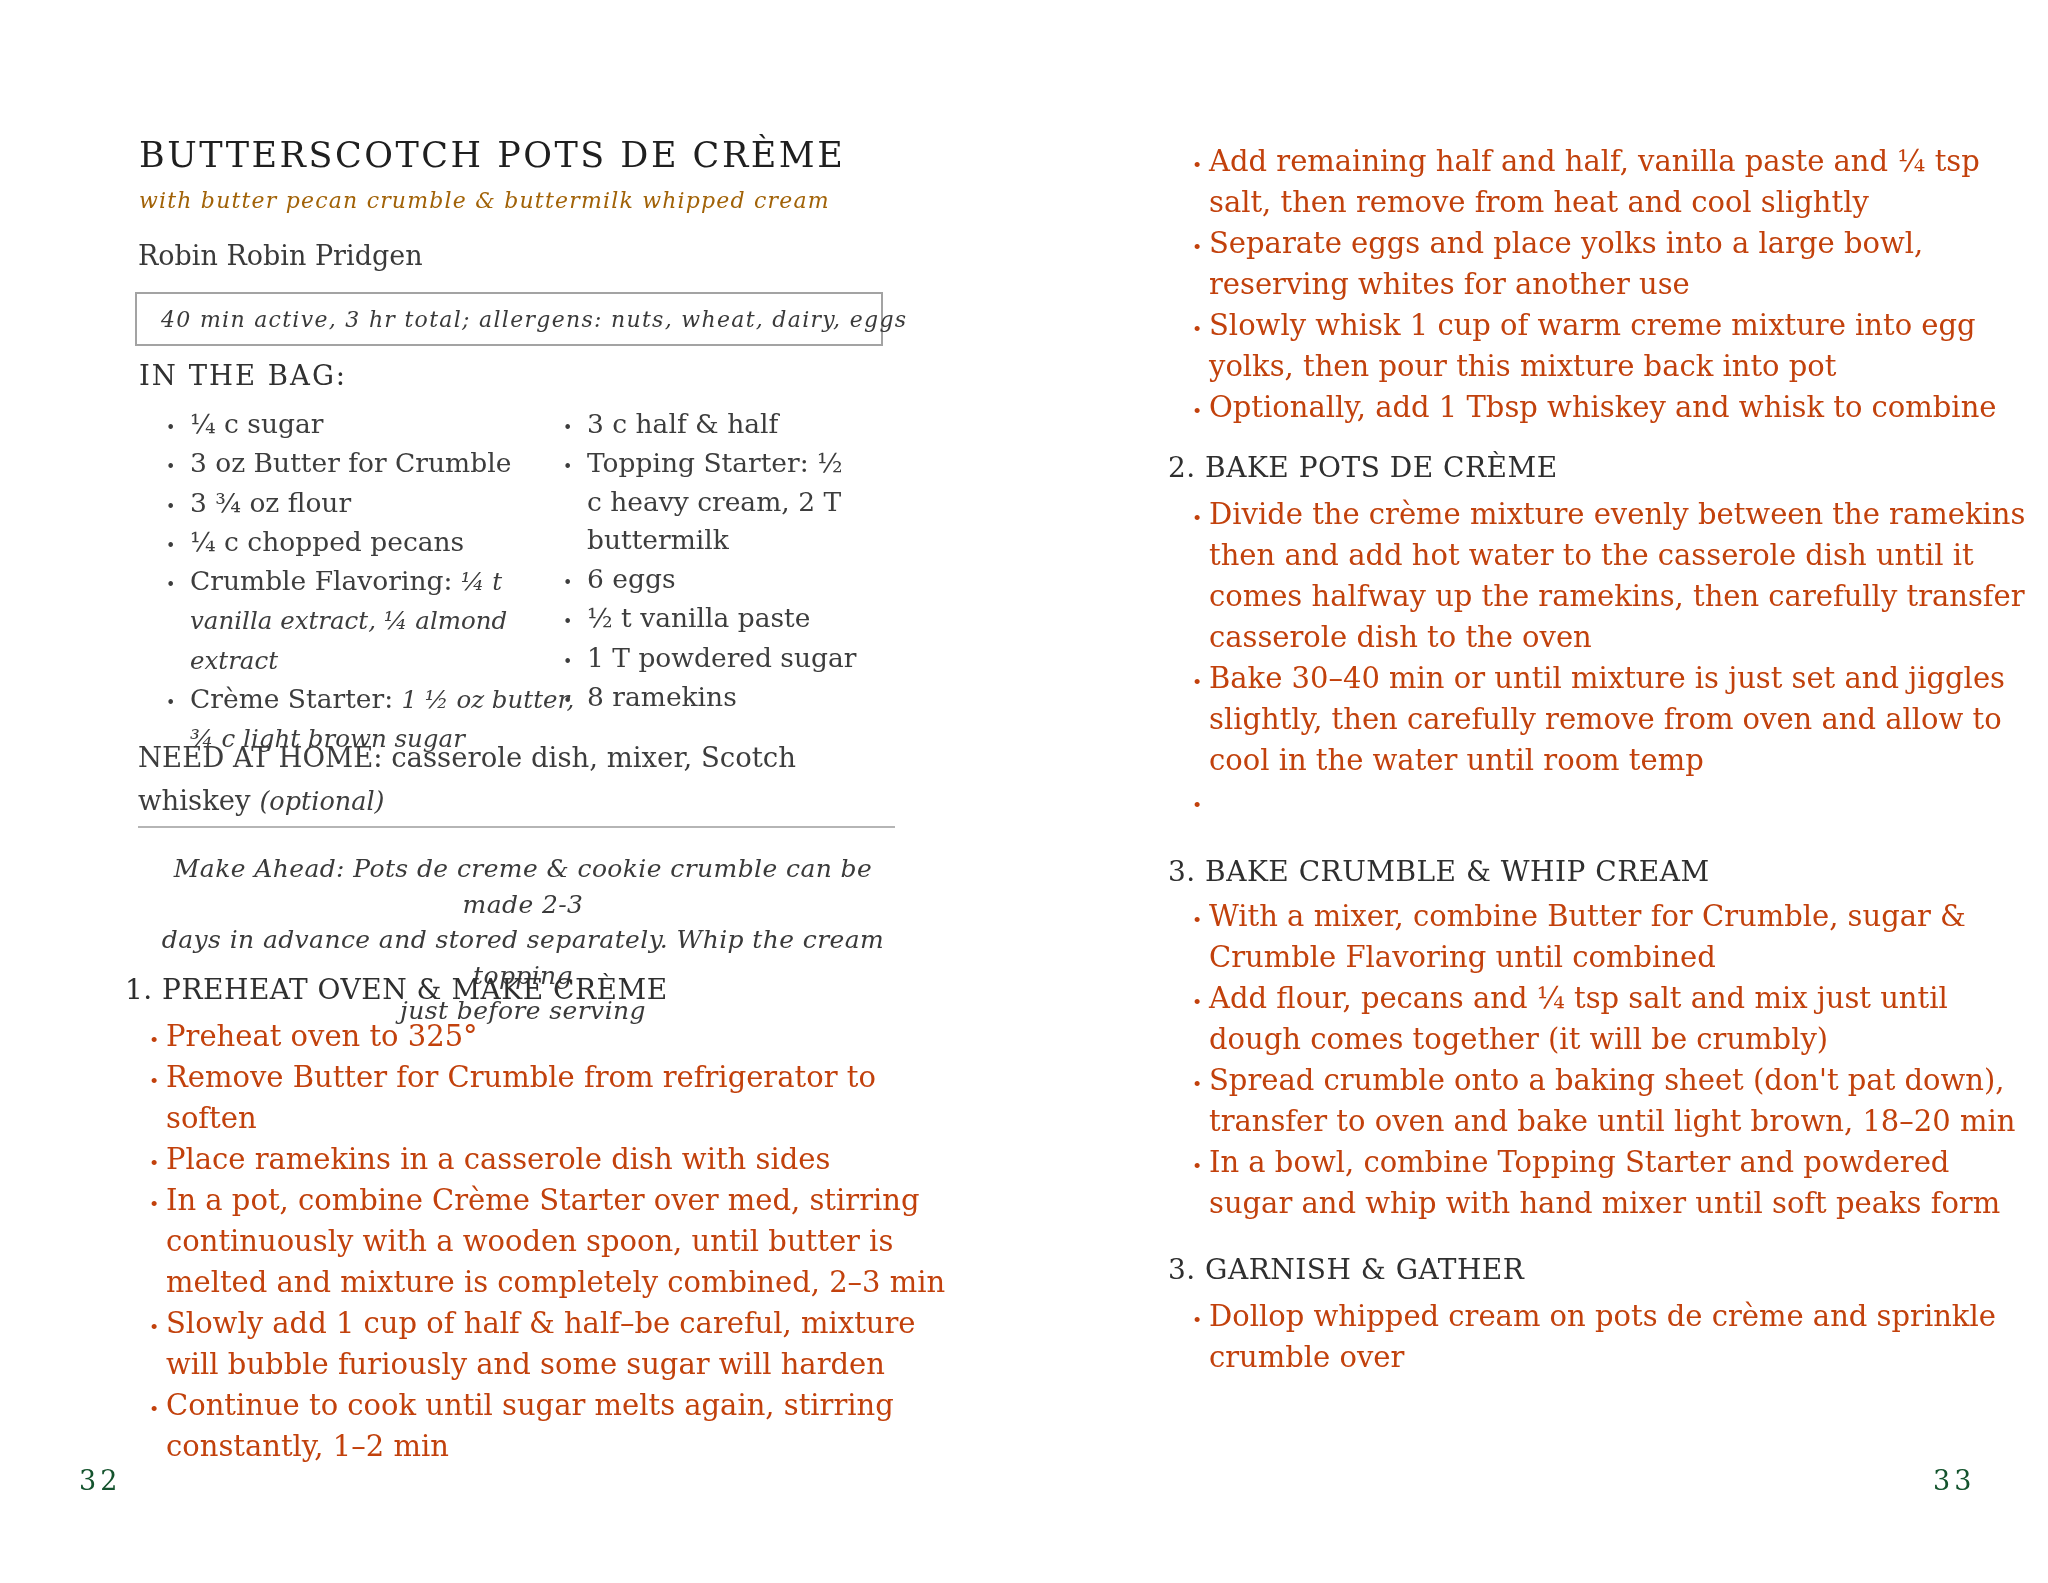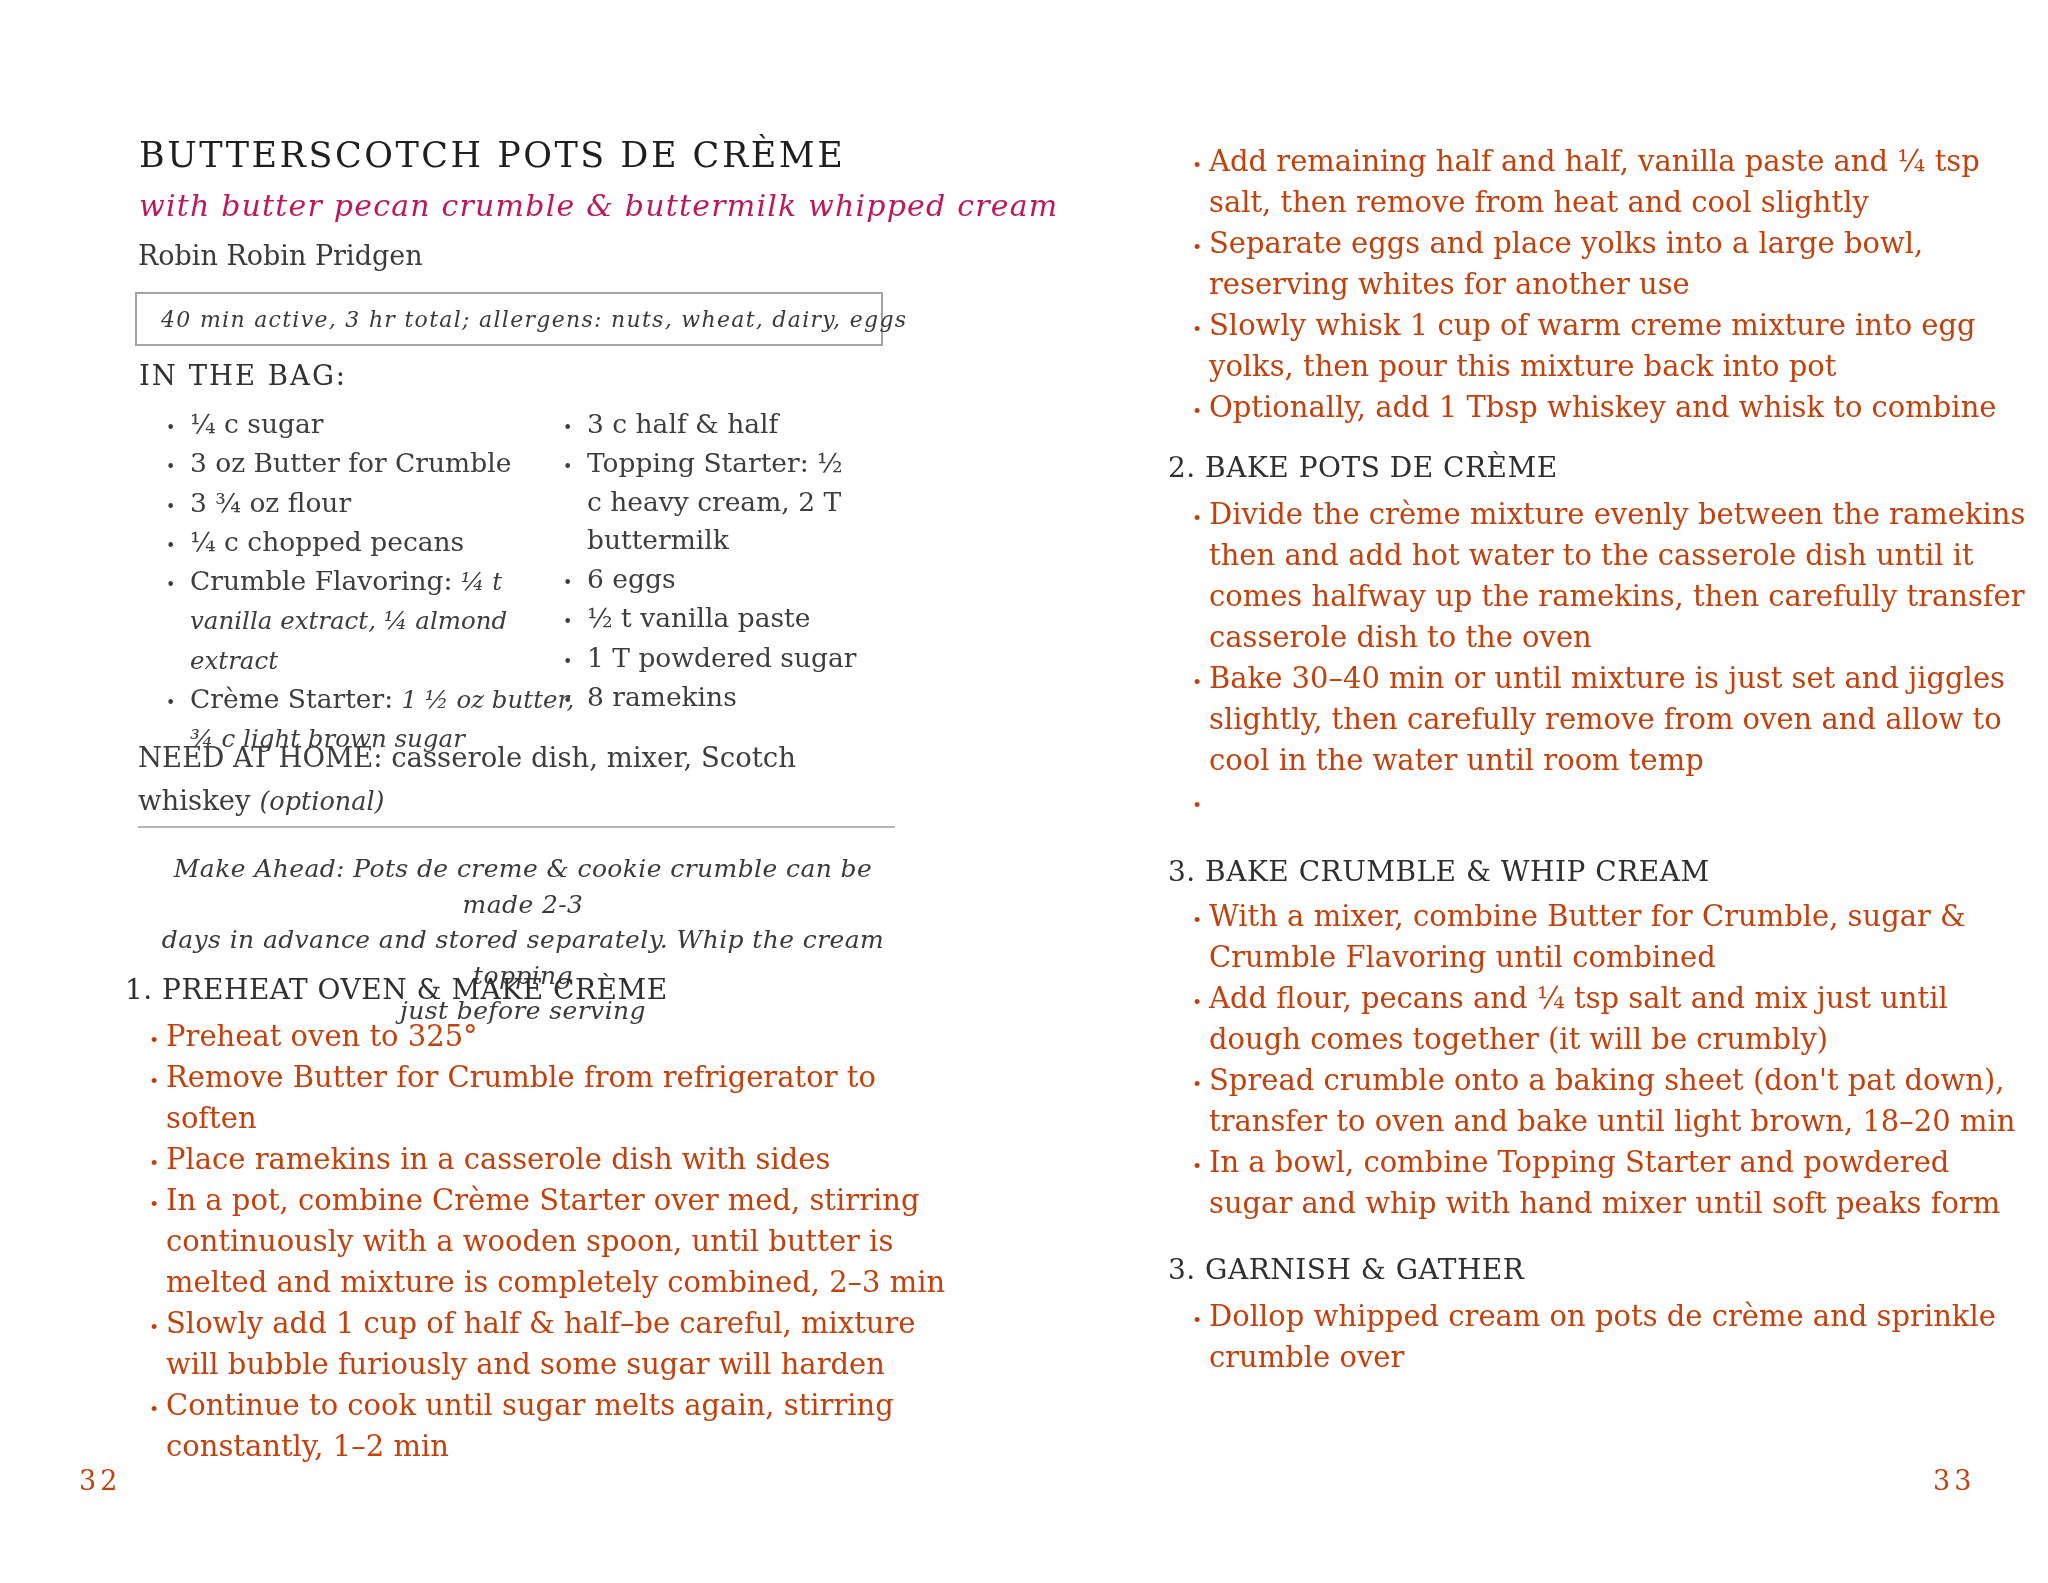--- a/index.html
+++ b/index.html
@@ -16,22 +16,22 @@
 
   
   .title {
     left:139px; top:135px;
     font-size:35px; font-weight:normal;
     letter-spacing:2.5px; color:#1f1f1f;
     white-space:nowrap;
   }
   .subtitle {
     left:139px; top:188px;
-    font-size:30px; font-style:italic;
-    letter-spacing:1.2px; color:#be185d;
+    font-size:22px; font-style:italic;
+    letter-spacing:1.2px; color:#a16207;
     white-space:nowrap;
   }
   .chef {
     left:138px; top:240px;
     font-size:27px; color:#3a3a3a;
   }
   .infobox {
     left:135px; top:292px;
     width:748px; height:54px;
     border:2px solid #a3a3a3;
@@ -76,21 +76,21 @@
   .step-h {
     font-size:28px; font-weight:normal;
     letter-spacing:0.5px; color:#2f2f2f;
     line-height:34px; white-space:nowrap;
   }
   .steps { font-size:29px; line-height:41px; color:#c2410c; }
   .steps li { padding-left:17px; }
   .h-step1 { left:125px; top:973px; }
   .ul-step1 { left:149px; top:1016px; width:840px; }
   .pagenum {
-    font-size:27px; letter-spacing:4px; color:#c2410c;
+    font-size:27px; letter-spacing:4px; color:#14532d;
   }
   .pn-left  { left:79px;   top:1465px; }
   .pn-right { left:1933px; top:1465px; }
 
   
   .h-step2 { left:1168px; top:451px;text-align:center; }
   .h-step3 { left:1168px; top:855px; }
   .h-step4 { left:1168px; top:1253px; }
   .ul-a { left:1192px; top:141px;  width:840px; }
   .ul-b { left:1192px; top:494px;  width:840px; }

